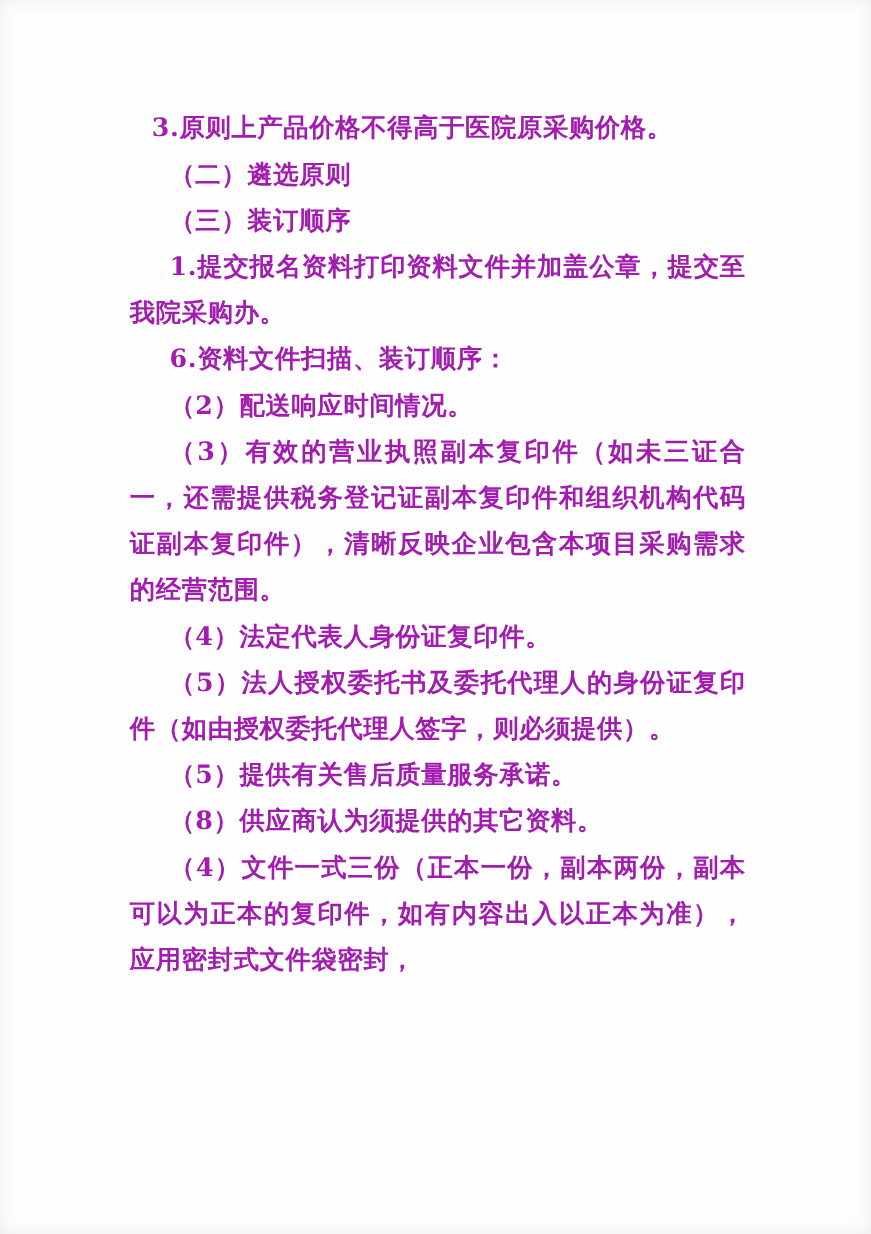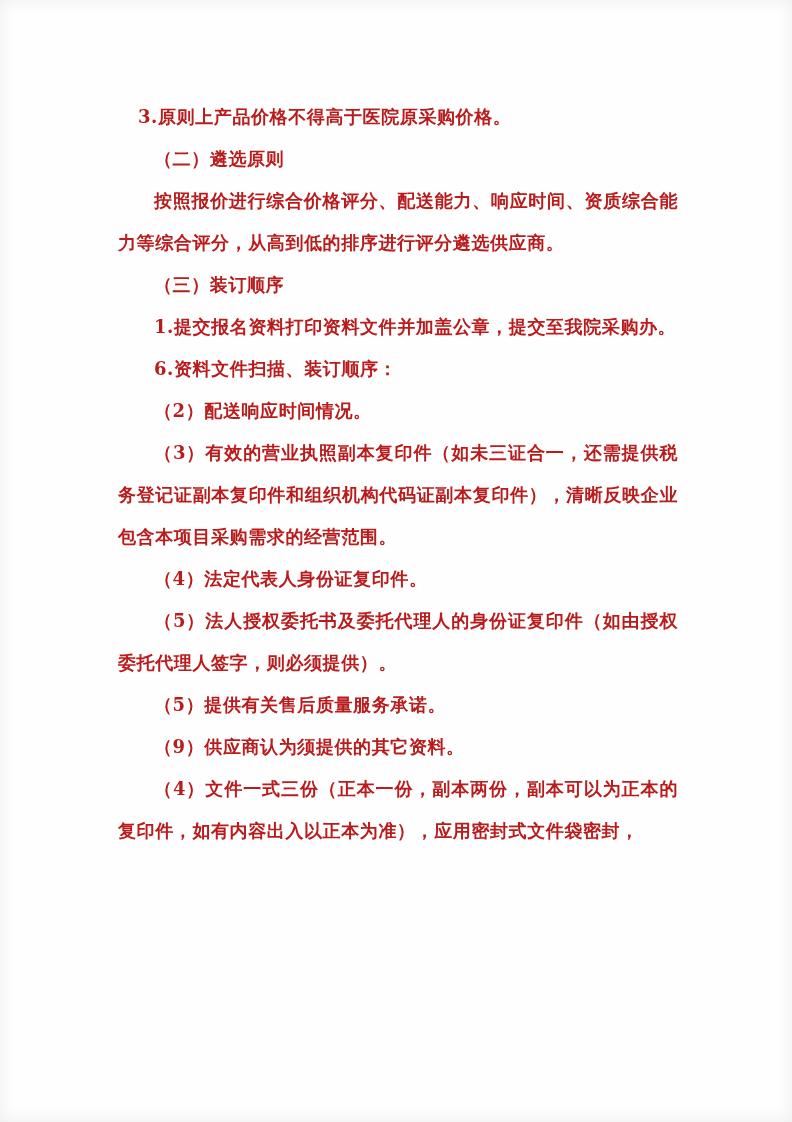--- a/index.html
+++ b/index.html
@@ -28,60 +28,59 @@
     pointer-events: none;
     box-shadow: inset 0 0 16px rgba(160,160,160,0.18);
   }
   .doc-body {
     position: absolute;
     left: 118px;
     top: 96px;
     width: 560px;
   }
   .para {
-    font-size: 18px;
+    font-size: 23px;
     line-height: 42px;
-    color: #b91c1c;
+    color: #a21caf;
     letter-spacing: 0.6px;
     text-align: justify;
     text-justify: inter-character;
     margin: 0 0 0 0;
     font-family: "DejaVu Serif", serif;
     font-weight: 600;
   }
   .indent-1 { text-indent: 36px; }
   .indent-2 { text-indent: 20px; }
 </style>
 </head>
 <body>
 
 <div class="page">
   <div class="doc-body">
 
     <p class="para indent-2">3.原则上产品价格不得高于医院原采购价格。</p>
 
     <p class="para indent-1">（二）遴选原则</p>
 
-    <p class="para indent-1">按照报价进行综合价格评分、配送能力、响应时间、资质综合能力等综合评分，从高到低的排序进行评分遴选供应商。</p>
 
     <p class="para indent-1">（三）装订顺序</p>
 
     <p class="para indent-1">1.提交报名资料打印资料文件并加盖公章，提交至我院采购办。</p>
 
     <p class="para indent-1">6.资料文件扫描、装订顺序：</p>
 
 
     <p class="para indent-1">（2）配送响应时间情况。</p>
 
     <p class="para indent-1">（3）有效的营业执照副本复印件（如未三证合一，还需提供税务登记证副本复印件和组织机构代码证副本复印件），清晰反映企业包含本项目采购需求的经营范围。</p>
 
     <p class="para indent-1">（4）法定代表人身份证复印件。</p>
 
     <p class="para indent-1">（5）法人授权委托书及委托代理人的身份证复印件（如由授权委托代理人签字，则必须提供）。</p>
 
     <p class="para indent-1">（5）提供有关售后质量服务承诺。</p>
 
-    <p class="para indent-1">（9）供应商认为须提供的其它资料。</p>
+    <p class="para indent-1">（8）供应商认为须提供的其它资料。</p>
 
     <p class="para indent-1">（4）文件一式三份（正本一份，副本两份，副本可以为正本的复印件，如有内容出入以正本为准），应用密封式文件袋密封，</p>
 
   </div>
 </div>
 
 </body></html>

